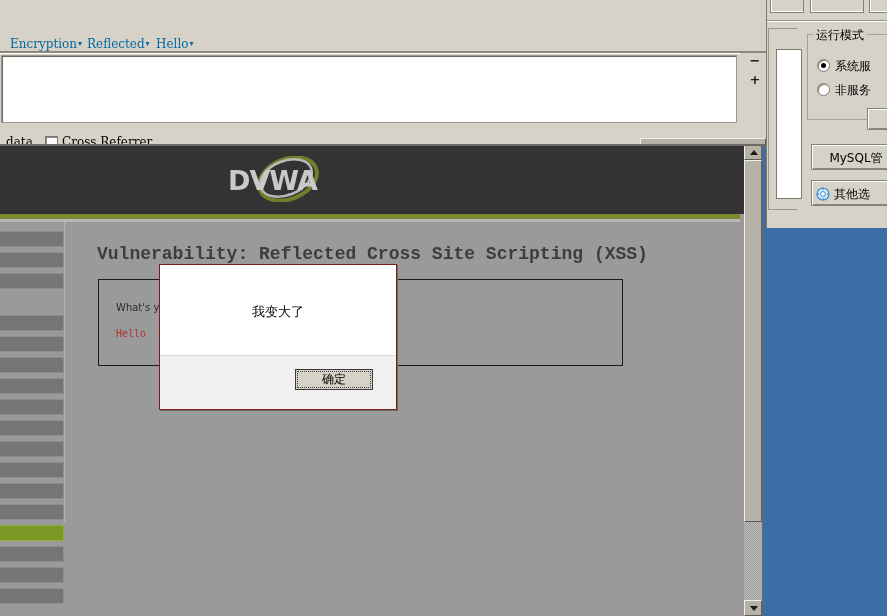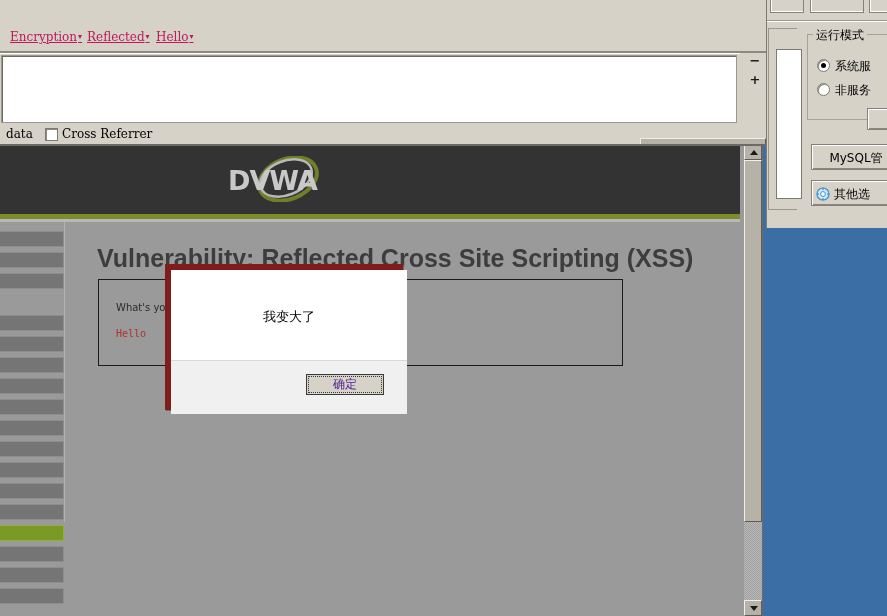--- a/index.html
+++ b/index.html
@@ -99,20 +99,21 @@
 
   
   .browser {
     position: absolute; left: 0px; top: 144px; width: 762px; height: 472px;
     background: #9a9a9a; overflow: hidden;
     border-right: 1px solid #6d6a64;
   }
   .dvwa-header {
     position: absolute; left: 0; top: 0; width: 740px; height: 70px;
     background: #333333;
+    padding-left: 36px;
   }
   .dvwa-logo {
     position: absolute; left: 228px; top: 12px; width: 96px; height: 46px;
   }
   .dvwa-logo-text {
     position: absolute; left: 0; top: 9px;
     font-family: "DejaVu Sans", sans-serif;
     font-weight: bold; font-size: 27px; letter-spacing: -1px;
     color: #c9c9c9;
   }
@@ -147,22 +148,22 @@
   .side-item.spacer { background: transparent; border: none; }
   .side-item.active { background: #7a9a25; border-color: #8fae3d; color: #3d4b16; }
 
   .content-panel {
     position: absolute; left: 64px; top: 0px; width: 576px; height: 300px;
     background: #9a9a9a;
     border-left: 1px solid #b3b3b3;
   }
   .page-title {
     position: absolute; left: 32px; top: 22px;
-    font-family: Liberation Sans, sans-serif;
-    font-weight: bold; font-size: 25px; color: #3d3d3d;
+    font-family: Liberation Mono, monospace;
+    font-weight: bold; font-size: 18px; color: #3d3d3d;
     white-space: nowrap;
   }
   .vuln-box {
     position: absolute; left: 33px; top: 57px; width: 525px; height: 87px;
     border: 1px solid #1a1a1a; background: #9a9a9a; box-sizing: border-box;
   }
   .vuln-label {
     position: absolute; left: 17px; top: 22px;
     font-size: 10px; color: #2b2b2b;
     font-family: "DejaVu Sans", sans-serif; white-space: nowrap;
@@ -218,23 +219,23 @@
   }
   .tw-topstrip {
     position: absolute; left: 0; top: 0; width: 766px; height: 25px;
     background: #d6d2c8;
   }
   .tw-menubar {
     position: absolute; left: 0; top: 25px; width: 766px; height: 26px;
     background: #d6d2c8;
   }
   .tw-menu {
-    position: absolute; top: 5px;
+    position: absolute; top: 12px;
     font-family: "DejaVu Serif", serif;
-    font-size: 12px; color: #be185d; white-space: nowrap; text-decoration: underline;
+    font-size: 12px; color: #0369a1; white-space: nowrap;
   }
   .tw-menu .caret { font-size: 8px; vertical-align: 2px; margin-left: 1px; }
   .tw-divider {
     position: absolute; left: 0; top: 51px; width: 766px; height: 2px;
     background: #8d8980;
     border-bottom: 1px solid #ffffff;
   }
   .tw-textarea {
     position: absolute; left: 1px; top: 55px; width: 736px; height: 68px;
     background: #ffffff;
@@ -247,21 +248,21 @@
     font-family: "DejaVu Sans", sans-serif;
     font-size: 13px; color: #1a1a1a; font-weight: bold;
   }
   .tw-zoom.minus { left: 748px; top: 53px; }
   .tw-zoom.plus  { left: 748px; top: 72px; }
   .tw-rightcol {
     position: absolute; left: 740px; top: 53px; width: 26px; height: 70px;
     background: #d6d2c8;
   }
   .tw-bottombar {
-    position: absolute; left: 0; top: 124px; width: 766px; height: 20px;
+    position: absolute; left: 0; top: 132px; width: 766px; height: 20px;
     background: #d6d2c8;
     padding-left: 24px;
   }
   .tw-bottom-label {
     position: absolute; left: 6px; top: 3px;
     font-family: "DejaVu Serif", serif; font-size: 12px; color: #000;
   }
   .tw-check {
     position: absolute; left: 45px; top: 4px;
     width: 11px; height: 11px; background: #ffffff;
@@ -279,23 +280,23 @@
   }
   .tw-scroll-stub {
     position: absolute; left: 640px; top: 138px; width: 126px; height: 8px;
     background: #b6b2a8; border: 1px solid #f0eee8;
     border-right-color: #5f5c56; border-bottom-color: #5f5c56;
     box-sizing: border-box;
   }
 
   
   .dialog {
-    position: absolute; left: 165px; top: 264px; width: 238px; height: 146px;
+    position: absolute; left: 159px; top: 264px; width: 238px; height: 146px;
     background: #f0f0f0;
-    border: 6px solid #7f1d1d;
+    border: 1px solid #7f1d1d;
     box-shadow: 1px 1px 0 #6d6a64;
     box-sizing: border-box;
   }
   .dialog-msgarea {
     position: absolute; left: 0; top: 0; width: 236px; height: 90px;
     background: #ffffff;
     border-bottom: 1px solid #d9d9d9;
   }
   .dialog-msg {
     position: absolute; left: 0; top: 38px; width: 236px;
@@ -306,21 +307,21 @@
   .dialog-btnrow {
     position: absolute; left: 0; top: 91px; width: 236px; height: 53px;
     background: #f0f0f0;
   }
   .dialog-ok {
     position: absolute; left: 135px; top: 13px; width: 78px; height: 21px;
     background: #d6d2c8;
     border: 1px solid #3a3a3a;
     box-sizing: border-box;
     font-family: "DejaVu Sans", sans-serif;
-    font-size: 12px; color: #4c1d95;
+    font-size: 12px; color: #000000;
     line-height: 19px; text-align: center;
     outline: 1px dotted #3a3a3a; outline-offset: -3px;
   }
 </style>
 </head>
 <body>
 
 <div id="root">
 
   <div class="desktop"></div>

